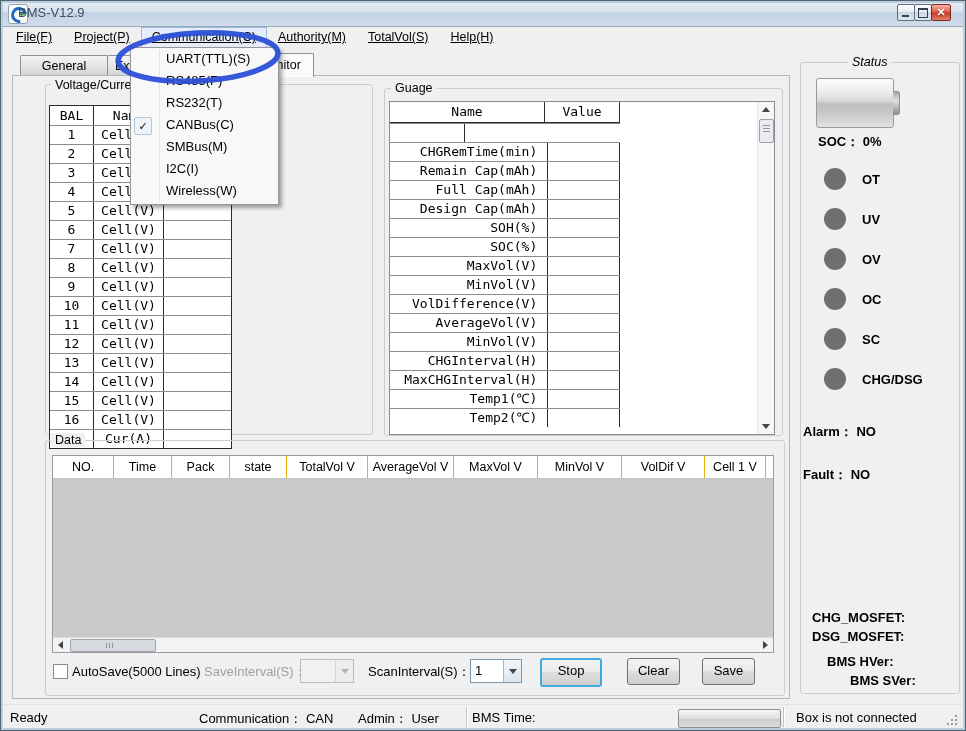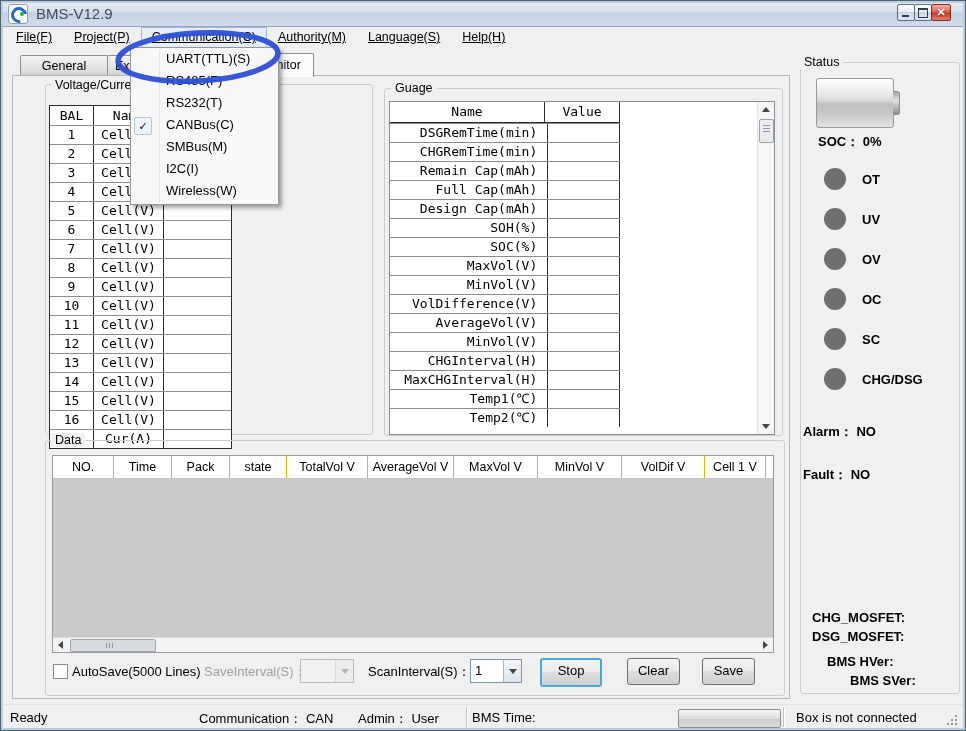--- a/index.html
+++ b/index.html
@@ -8,21 +8,21 @@
   
   .frame{position:absolute;inset:0;pointer-events:none;z-index:40;
          box-shadow:inset 0 0 0 1px #4e646f, inset 0 0 0 3px #bccde0;}
   
   .titlebar{position:absolute;left:0;top:0;width:966px;height:26px;
             background:linear-gradient(180deg,#e9eff6 0%,#d7e2ee 45%,#c3d2e3 50%,#cfdcea 100%);
             border-bottom:1px solid #98a8ba;}
   .appicon{position:absolute;left:8px;top:4px;width:18px;height:18px;background:#fff;border:1px solid #8fa3b5;border-radius:3px;}
   .appicon .ring{position:absolute;left:2px;top:2px;width:10px;height:10px;border:3px solid #1b6ec2;border-radius:50%;border-right-color:transparent;transform:rotate(35deg);}
   .appicon .leaf{position:absolute;right:3px;top:7px;width:4px;height:4px;background:#3ba53b;border-radius:50%;}
-  .apptitle{position:absolute;left:36px;top:5px;font-size:15px;color:#3c4e60;}
+  .apptitle{position:absolute;left:18px;top:5px;font-size:13px;color:#3c4e60;}
   .winbtn{position:absolute;top:4px;height:15px;border:1px solid #5f6d7d;border-radius:2px;
           background:linear-gradient(180deg,#ffffff 0%,#e6ecf3 45%,#ccd7e3 50%,#dfe7f0 100%);}
   .winbtn.min{left:897px;width:16px;}
   .winbtn.max{left:914px;width:16px;}
   .winbtn.close{left:931px;width:18px;background:linear-gradient(180deg,#f6b2a5 0%,#e2604c 45%,#c73a24 55%,#e0836d 100%);border-color:#7c2a1d;}
   .glyph-min{position:absolute;left:4px;bottom:3px;width:7px;height:2px;background:#30404f;}
   .glyph-max{position:absolute;left:3px;top:3px;width:8px;height:7px;border:1px solid #30404f;border-top-width:2px;}
   .glyph-x{position:absolute;left:0;top:0;width:100%;height:100%;color:#fff;font-size:11px;font-weight:bold;text-align:center;line-height:14px;text-shadow:0 1px 1px #7c2a1d;}
   
   .menubar{position:absolute;left:3px;top:27px;width:960px;height:22px;background:#f0f0f0;display:flex;padding-left:2px;font-size:12.5px;}
@@ -139,21 +139,21 @@
 
   <div class="menubar">
   <div>File(F)</div>
 
   <div>Project(P)</div>
 
   <div>Communication(C)</div>
 
   <div>Authority(M)</div>
 
-  <div>Language(S)</div>
+  <div>TotalVol(S)</div>
 
   <div>Help(H)</div>
 </div>
 
   <div class="tab" style="left:20px;width:86px;">General Setting</div>
   <div class="tab" style="left:107px;width:71px;text-align:left;padding-left:7px;">Ext.</div>
   <div class="tab active" style="left:246px;width:66px;">Monitor</div>
 
   <div class="tabpage"></div>
 
@@ -273,21 +273,20 @@
   <span class="grouplabel" style="left:391px;top:81px;">Guage</span>
   <div class="group" style="left:384px;top:88px;width:397px;height:346px;"></div>
   <div class="g-container">
     <div class="g-table">
       <div class="grow hdr">
         <div class="g-name">Name</div>
         <div class="g-val">Value</div>
       </div>
       <div>
   <div class="grow">
-    <div class="g-name">DSGRemTime(min)</div>
     <div class="g-val"></div>
   </div>
 
   <div class="grow">
     <div class="g-name">CHGRemTime(min)</div>
     <div class="g-val"></div>
   </div>
 
   <div class="grow">
     <div class="g-name">Remain Cap(mAh)</div>
@@ -427,21 +426,21 @@
   <div class="combo" style="left:470px;top:659px;width:50px;">
     <span class="val">1</span>
     <span class="dbtn">
         <span class="tri-down"></span>
       </span>
   </div>
   <div class="btn3d focus" style="left:540px;width:58px;">Stop</div>
   <div class="btn3d" style="left:627px;width:51px;">Clear</div>
   <div class="btn3d" style="left:702px;width:51px;">Save</div>
 
-  <span class="grouplabel" style="left:800px;top:55px;">Status</span>
+  <span class="grouplabel" style="left:848px;top:55px;font-style:italic;">Status</span>
   <div class="group" style="left:800px;top:62px;width:158px;height:630px;"></div>
   <div class="battery">
       <span class="nub"></span>
     </div>
   <span class="spl" style="left:818px;top:133px;"><span>SOC：</span>&nbsp;<span>0%</span></span>
   <div style="position:absolute;left:824px;top:168px;">
   <div class="indicator">
     <span class="dot"></span>
     <span class="lab">OT</span>
   </div>

